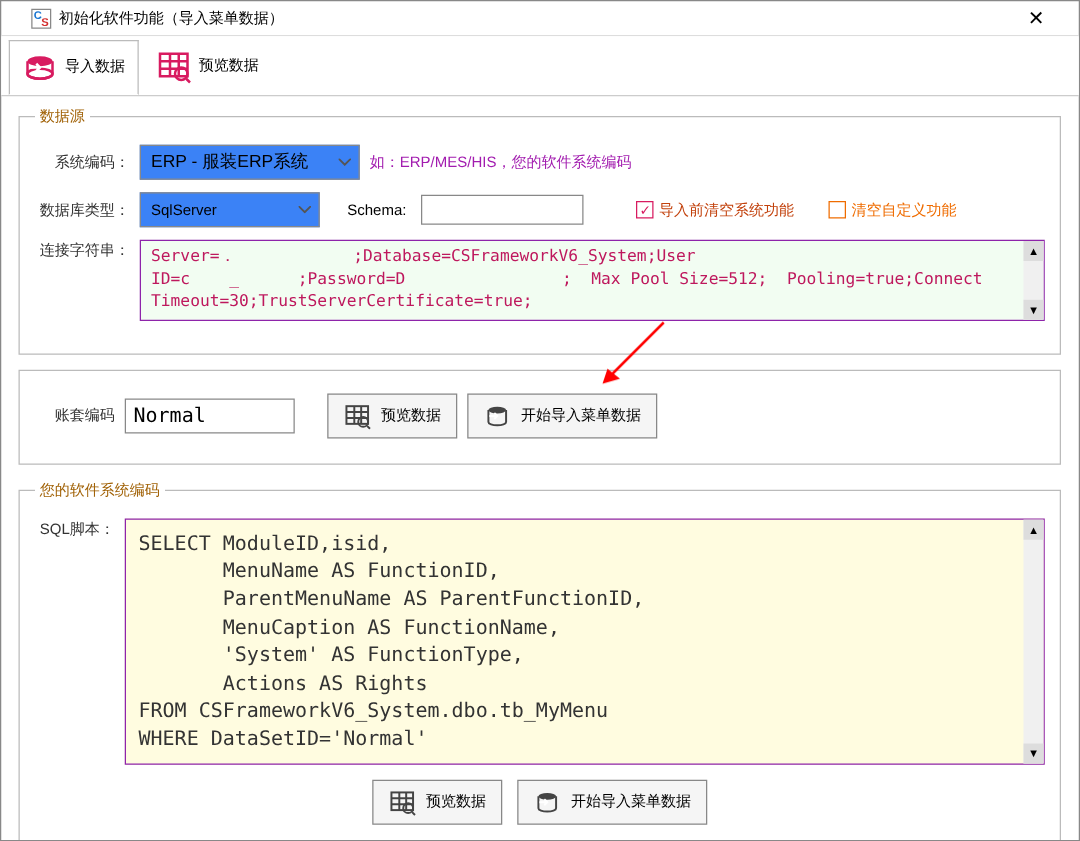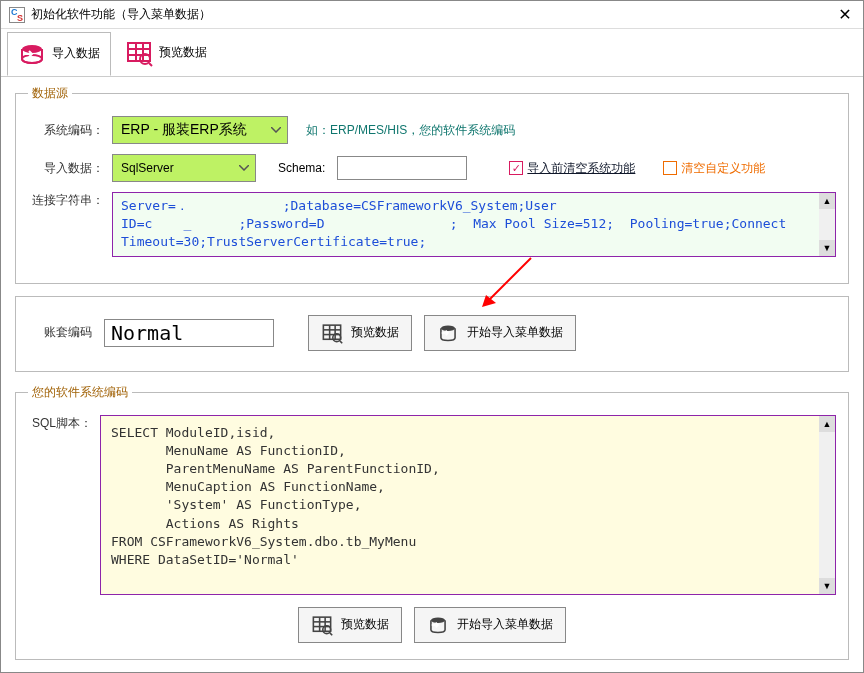--- a/index.html
+++ b/index.html
@@ -1,51 +1,51 @@
 <!DOCTYPE html>
 <html><head>
   <meta charset="utf-8">
   <style>
     * { box-sizing: border-box; margin: 0; padding: 0; }
     body { font-family: "Microsoft YaHei", "SimSun", sans-serif; font-size: 12px; background: #fff; }
     .window { width: 864px; height: 673px; border: 1px solid #888; display: flex; flex-direction: column; }
-    .titlebar { height: 28px; display: flex; align-items: center; padding: 0 8px; border-bottom: 1px solid #ddd; }
+    .titlebar { height: 28px; display: flex; align-items: center; padding: 0 24px; border-bottom: 1px solid #ddd; }
     .titlebar .logo { width: 16px; height: 16px; background: #fff; border: 1px solid #888; position: relative; margin-right: 6px; display: flex; align-items: center; justify-content: center; font-size: 9px; font-weight: bold; }
     .titlebar .logo::before { content: "C"; color: #1976d2; position: absolute; left: 1px; top: -1px; }
     .titlebar .logo::after { content: "S"; color: #d32f2f; position: absolute; right: 1px; bottom: -1px; }
     .titlebar .title { flex: 1; font-size: 12px; }
     .titlebar .close { width: 20px; height: 20px; display: flex; align-items: center; justify-content: center; font-size: 16px; cursor: pointer; }
     .tabs { height: 48px; display: flex; align-items: center; padding: 0 4px; border-bottom: 1px solid #ccc; background: #fff; }
     .tab { display: flex; align-items: center; padding: 6px 10px; margin: 16px 2px; cursor: pointer; height: 44px; }
     .tab.active { border: 1px solid #bbb; border-bottom: 1px solid #fff; background: #fff; position: relative; top: 1px; }
     .tab .icon { width: 28px; height: 28px; display: flex; align-items: center; justify-content: center; margin-right: 6px; }
     .content { flex: 1; padding: 8px 14px 14px 14px; overflow: auto; }
     fieldset { border: 1px solid #bbb; padding: 14px 12px 16px 12px; margin-bottom: 12px; }
     legend { color: #a16207; padding: 0 4px; font-size: 12px; }
     .row { display: flex; align-items: center; margin-bottom: 10px; gap: 8px; }
     .label { width: 76px; text-align: right; color: #333; flex-shrink: 0; }
-    .combo { position: relative; height: 28px; border: 1px solid #888; display: flex; align-items: center; background: #bef264; padding: 0 24px 0 8px; }
+    .combo { position: relative; height: 28px; border: 1px solid #888; display: flex; align-items: center; background: #3b82f6; padding: 0 24px 0 8px; }
     .combo .chev { position: absolute; right: 6px; top: 50%; transform: translateY(-50%); }
     .combo.sys { width: 176px; font-size: 14px; font-weight: 500; }
     .combo.db { width: 144px; }
-    .hint { color: #0f766e; margin-left: 10px; font-size: 12px; text-align: right; }
+    .hint { color: #a21caf; font-size: 12px; text-align: right; }
     .field-label { margin: 0 4px 0 14px; }
     .textinput { height: 24px; border: 1px solid #888; padding: 0 6px; background: #fff; }
     .check { display: inline-flex; align-items: center; cursor: pointer; }
     .check .box { width: 14px; height: 14px; border: 1px solid #888; margin-right: 4px; display: inline-flex; align-items: center; justify-content: center; font-size: 11px; }
     .check.magenta .box { border-color: #d81b60; }
     .check.magenta.checked .box { color: #d81b60; }
-    .check.magenta span.lbl { color: #0f172a; text-decoration: underline; }
+    .check.magenta span.lbl { color: #c2410c; }
     .check.orange .box { border-color: #ef6c00; }
     .check.orange span.lbl { color: #ef6c00; }
-    .connarea { flex: 1; min-height: 62px; border: 1px solid #8e24aa; background: #f2fdf2; font-family: Consolas, monospace; font-size: 13px; padding: 4px 8px; white-space: pre-wrap; overflow: auto; color: #1d4ed8; line-height: 1.4; }
+    .connarea { flex: 1; min-height: 62px; border: 1px solid #8e24aa; background: #f2fdf2; font-family: Consolas, monospace; font-size: 13px; padding: 4px 8px; white-space: pre-wrap; overflow: auto; color: #be185d; line-height: 1.4; }
     .btn { height: 36px; border: 1px solid #888; background: #f5f5f5; display: inline-flex; align-items: center; padding: 0 12px; cursor: pointer; gap: 8px; }
     .btn .bicon { width: 22px; height: 22px; display: flex; align-items: center; justify-content: center; }
-    .accinput { width: 170px; height: 28px; border: 1px solid #888; padding: 0 6px; font-family: Consolas, monospace; font-size: 20px; }
-    .sqlarea { flex: 1; min-height: 180px; border: 1px solid #8e24aa; background: #fffce0; font-family: Consolas, monospace; font-size: 13px; padding: 8px 10px; white-space: pre; overflow: auto; color: #333; line-height: 1.4; }
+    .accinput { width: 136px; height: 28px; border: 1px solid #888; padding: 0 6px; font-family: Consolas, monospace; font-size: 16px; }
+    .sqlarea { flex: 1; min-height: 180px; border: 1px solid #8e24aa; background: #fffce0; font-family: Consolas, monospace; font-size: 16px; padding: 8px 10px; white-space: pre; overflow: auto; color: #333; line-height: 1.4; }
     .scroll-wrap { position: relative; flex: 1; display: flex; }
     .scrollbar { position: absolute; right: 1px; top: 1px; bottom: 1px; width: 16px; background: #f0f0f0; }
     .scrollbar .up, .scrollbar .dn { position: absolute; left: 0; right: 0; height: 16px; background: #ddd; display: flex; align-items: center; justify-content: center; font-size: 9px; }
     .scrollbar .up { top: 0; }
     .scrollbar .dn { bottom: 0; }
     .center-btns { display: flex; justify-content: center; gap: 12px; margin-top: 12px; }
     .arrow-annotation { position: absolute; left: 475px; top: 252px; pointer-events: none; z-index: 100; }
     .main-wrap { position: relative; }
     svg { display: block; }
   </style>
@@ -99,21 +99,21 @@
           <span class="chev">
               <svg width="10" height="6">
                 <path d="M0 0 L5 5 L10 0" fill="none" stroke="#555" stroke-width="1.5"></path>
               </svg>
             </span>
         </div>
         <span class="hint">如：ERP/MES/HIS，您的软件系统编码</span>
       </div>
 
       <div class="row">
-        <div class="label">导入数据：</div>
+        <div class="label">数据库类型：</div>
         <div class="combo db">
           <span>SqlServer</span>
           <span class="chev">
               <svg width="10" height="6">
                 <path d="M0 0 L5 5 L10 0" fill="none" stroke="#555" stroke-width="1.5"></path>
               </svg>
             </span>
         </div>
         <span class="field-label">Schema:</span>
         <input type="text" class="textinput" style="width: 130px;" value="">
@@ -137,21 +137,21 @@
 Timeout=30;TrustServerCertificate=true;</div>
           <div class="scrollbar">
             <div class="up">▲</div>
             <div class="dn">▼</div>
           </div>
         </div>
       </div>
     </fieldset>
 
     <fieldset>
-      <div class="row" style="margin-bottom:0; gap:12px; padding:4px 0;">
+      <div class="row" style="margin-bottom:0; padding:4px 0;">
         <div class="label" style="width:64px">账套编码</div>
         <input type="text" class="accinput" value="Normal" style="">
         <span style="width:10px"></span>
         <div class="btn">
           <span class="bicon">
             <svg width="22" height="22" viewBox="0 0 28 28">
                 <rect x="3" y="4" width="22" height="18" fill="none" stroke="#444" stroke-width="2"></rect>
                 <line x1="3" y1="10" x2="25" y2="10" stroke="#444" stroke-width="2"></line>
                 <line x1="3" y1="16" x2="25" y2="16" stroke="#444" stroke-width="2"></line>
                 <line x1="11" y1="4" x2="11" y2="22" stroke="#444" stroke-width="2"></line>

